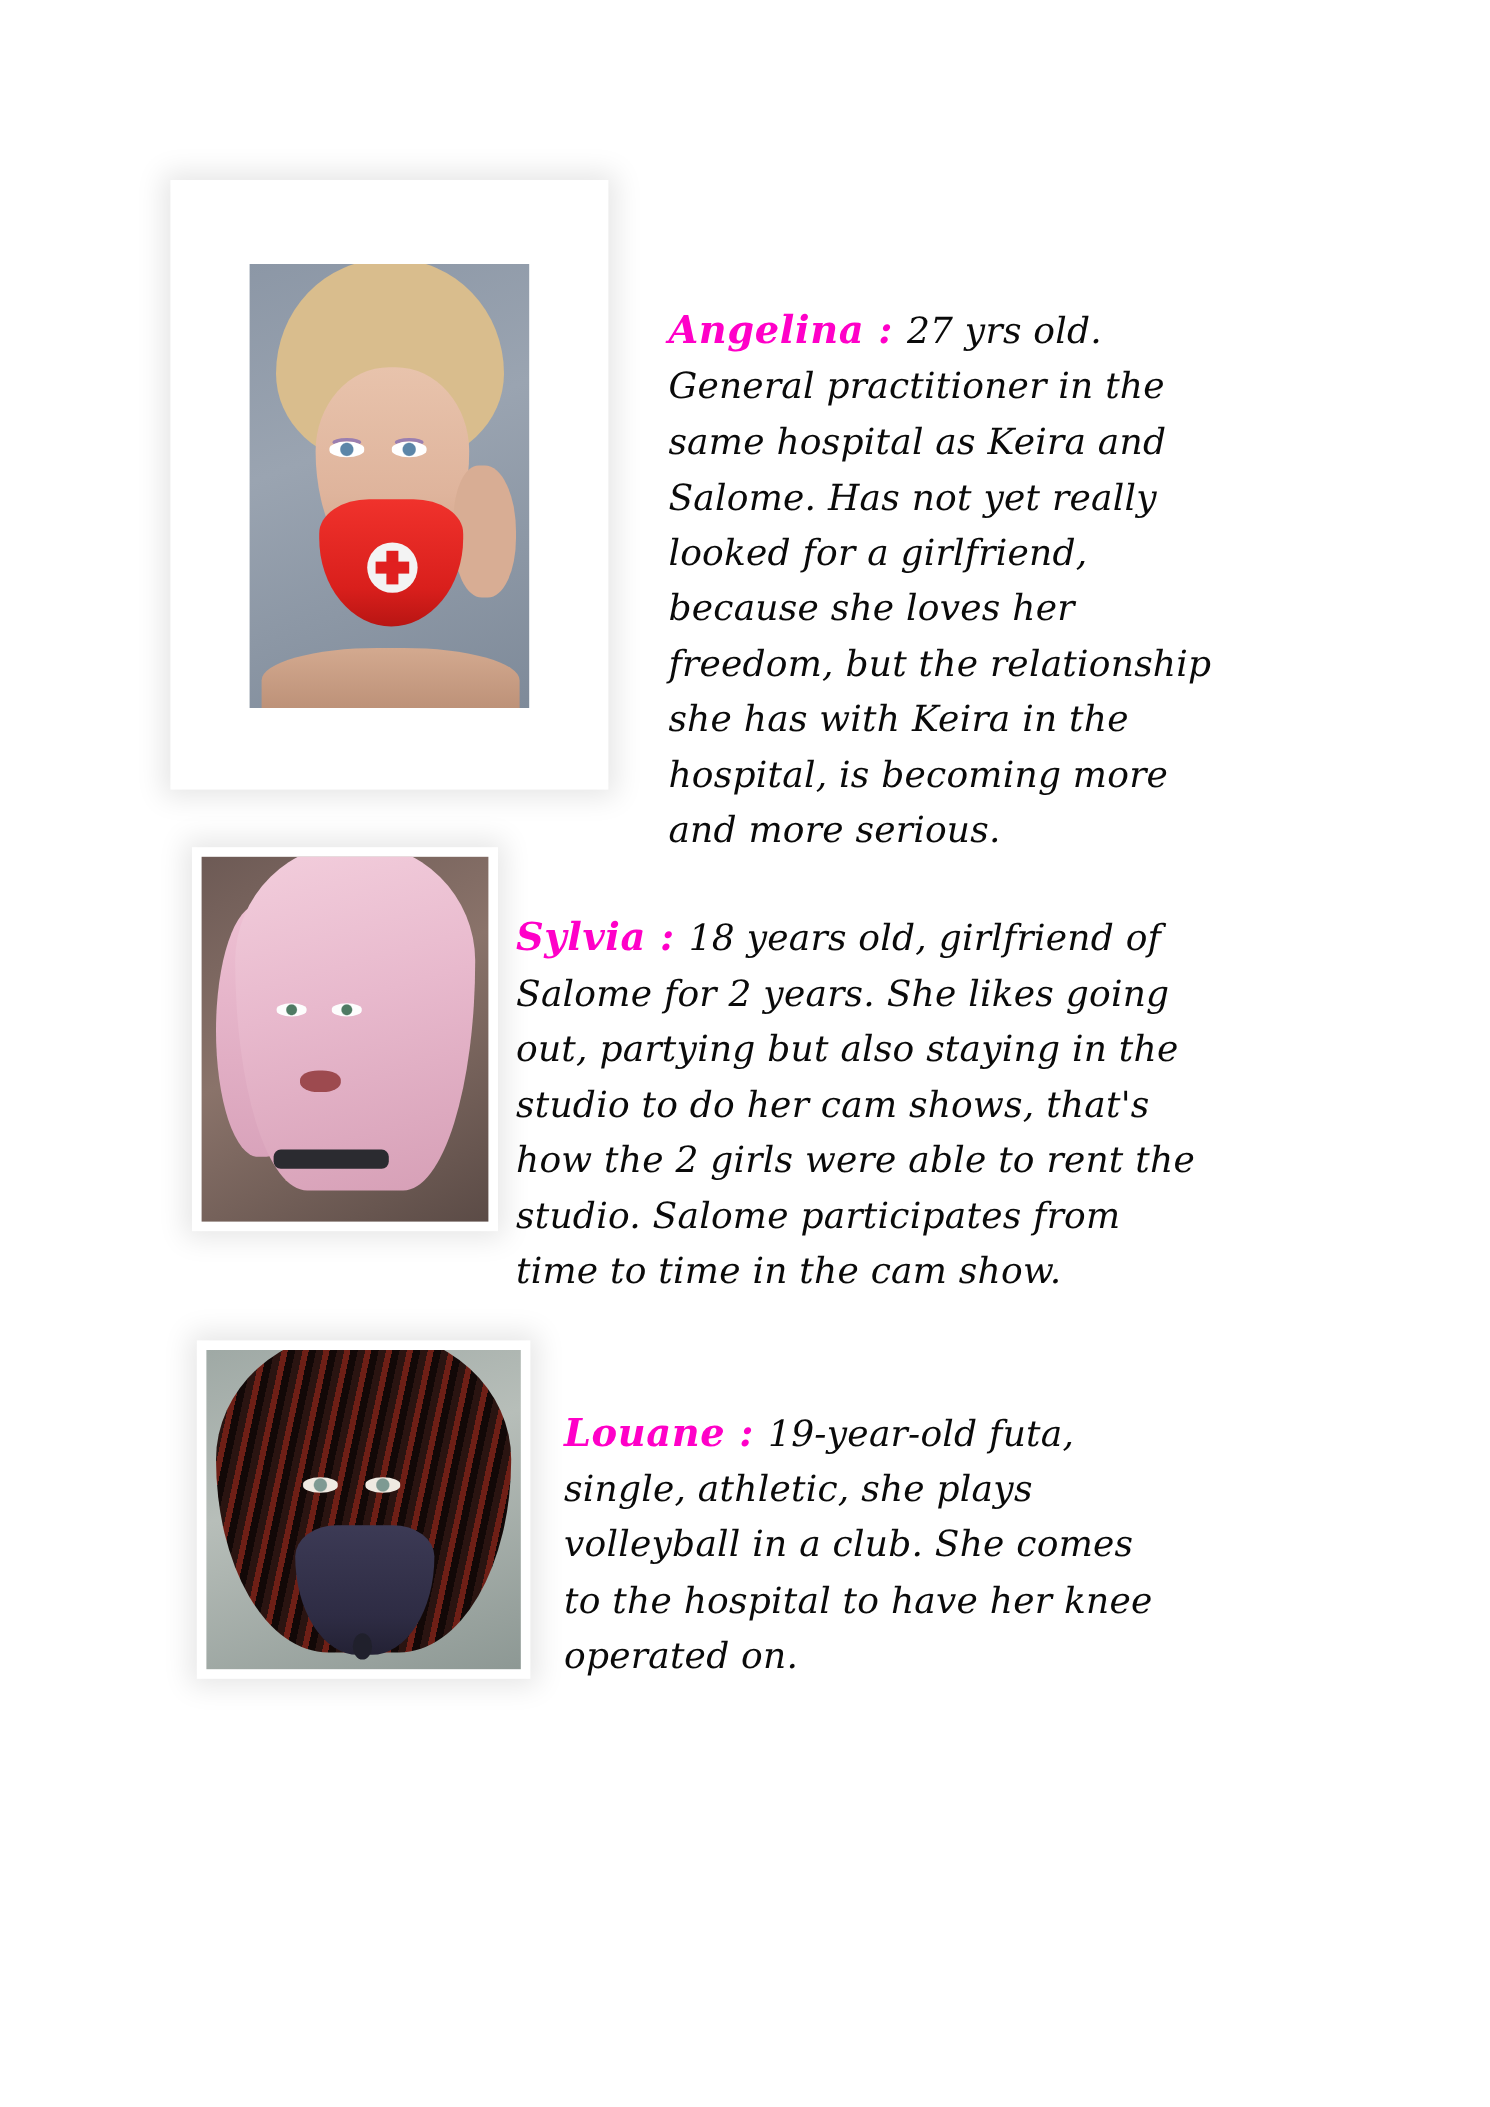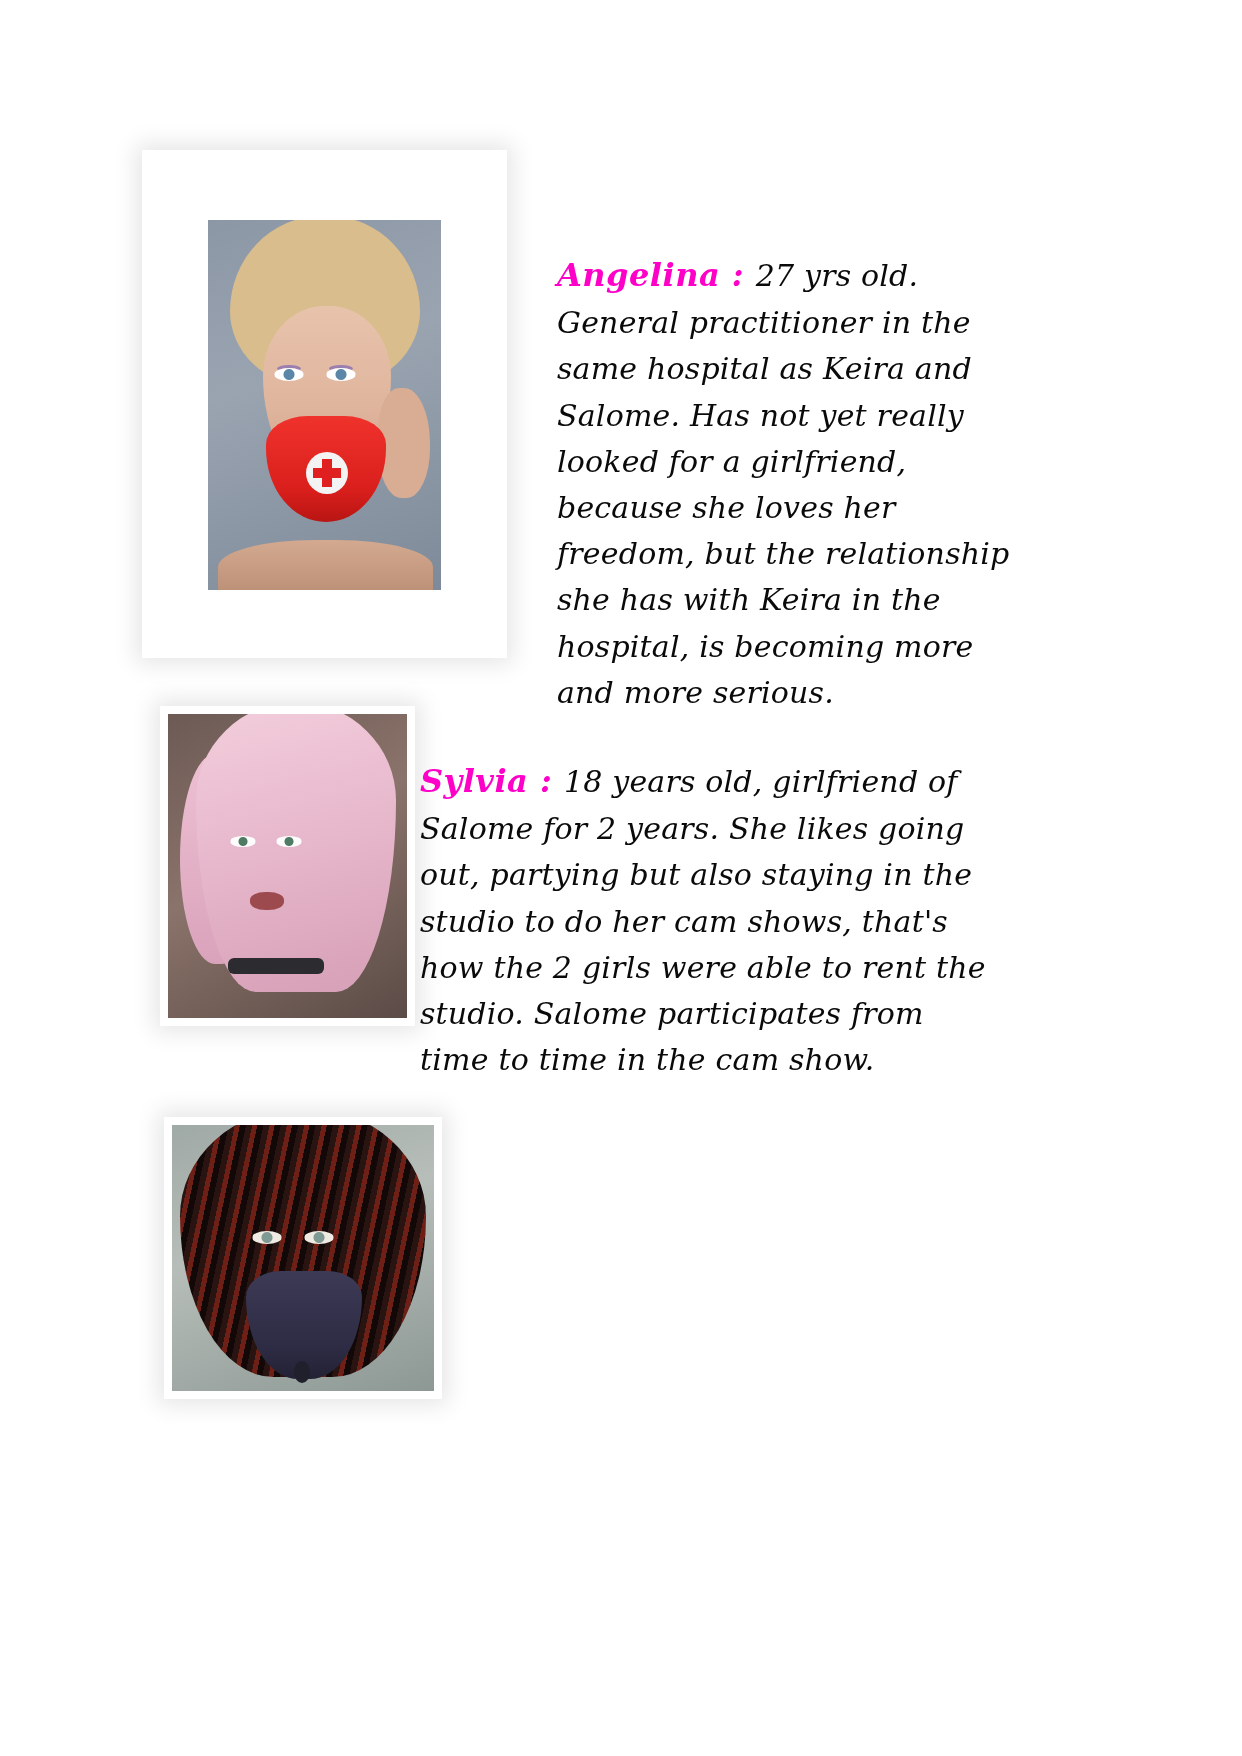--- a/index.html
+++ b/index.html
@@ -157,21 +157,21 @@
   }
   #photo-2 .choker {
     position: absolute; left: 60px; top: 244px; width: 96px; height: 16px;
     border-radius: 6px;
     background: #2b2b30;
   }
   #photo-2 .neck {
     position: absolute; left: 70px; top: 210px; width: 76px; height: 60px;
     background: linear-gradient(180deg, #dfb09e, #c8977f);
   }
-  #text-2 { position: absolute; left: 420px; top: 727px; width: 570px; }
+  #text-2 { position: absolute; left: 430px; top: 727px; width: 570px; }
 
   
   #char-3 { left: 150px; top: 1105px; }
   #frame-3 { width: 278px; height: 282px; margin-left: 14px; margin-top: 12px; }
   #photo-3 {
     left: 8px; top: 8px; width: 262px; height: 266px;
     background: linear-gradient(160deg, #9fa9a5 0%, #b7beb9 40%, #8d9894 100%);
   }
   #photo-3 .hair {
     position: absolute; left: 8px; top: -16px; width: 246px; height: 268px;
@@ -248,14 +248,15 @@
         <div class="face"></div>
         <div class="hair"></div>
         <div class="eye left"></div>
         <div class="eye right"></div>
         <div class="mask"></div>
         <div class="pendant"></div>
       </div>
     </div>
   </div>
 
+  <p class="bio" id="text-3"><span class="name" style="color:#ff00c8">Louane</span><span class="name" style="color:#ff00c8"> : </span><span>19-year-old futa, single, athletic, she plays volleyball in a club. She comes to the hospital to have her knee operated on.</span></p>
 
 </div>
 
 </body></html>

